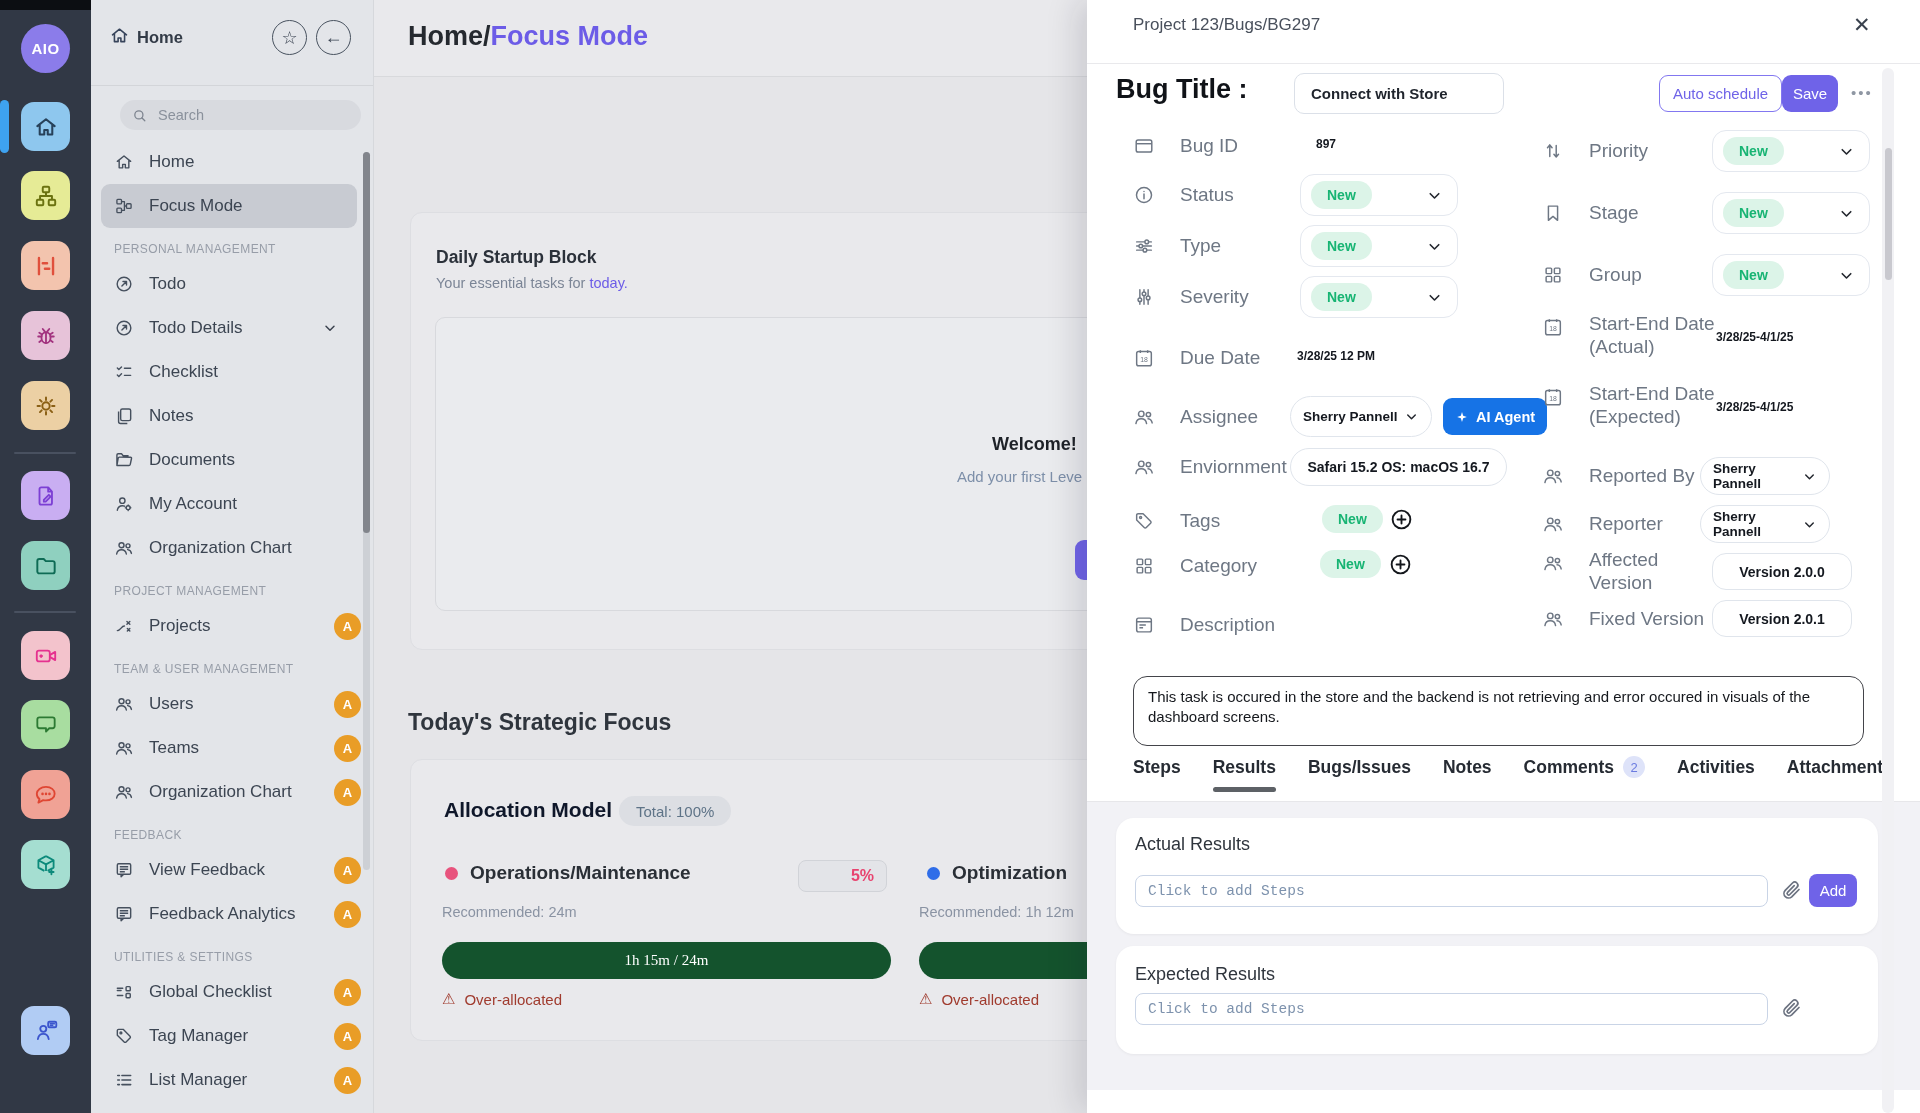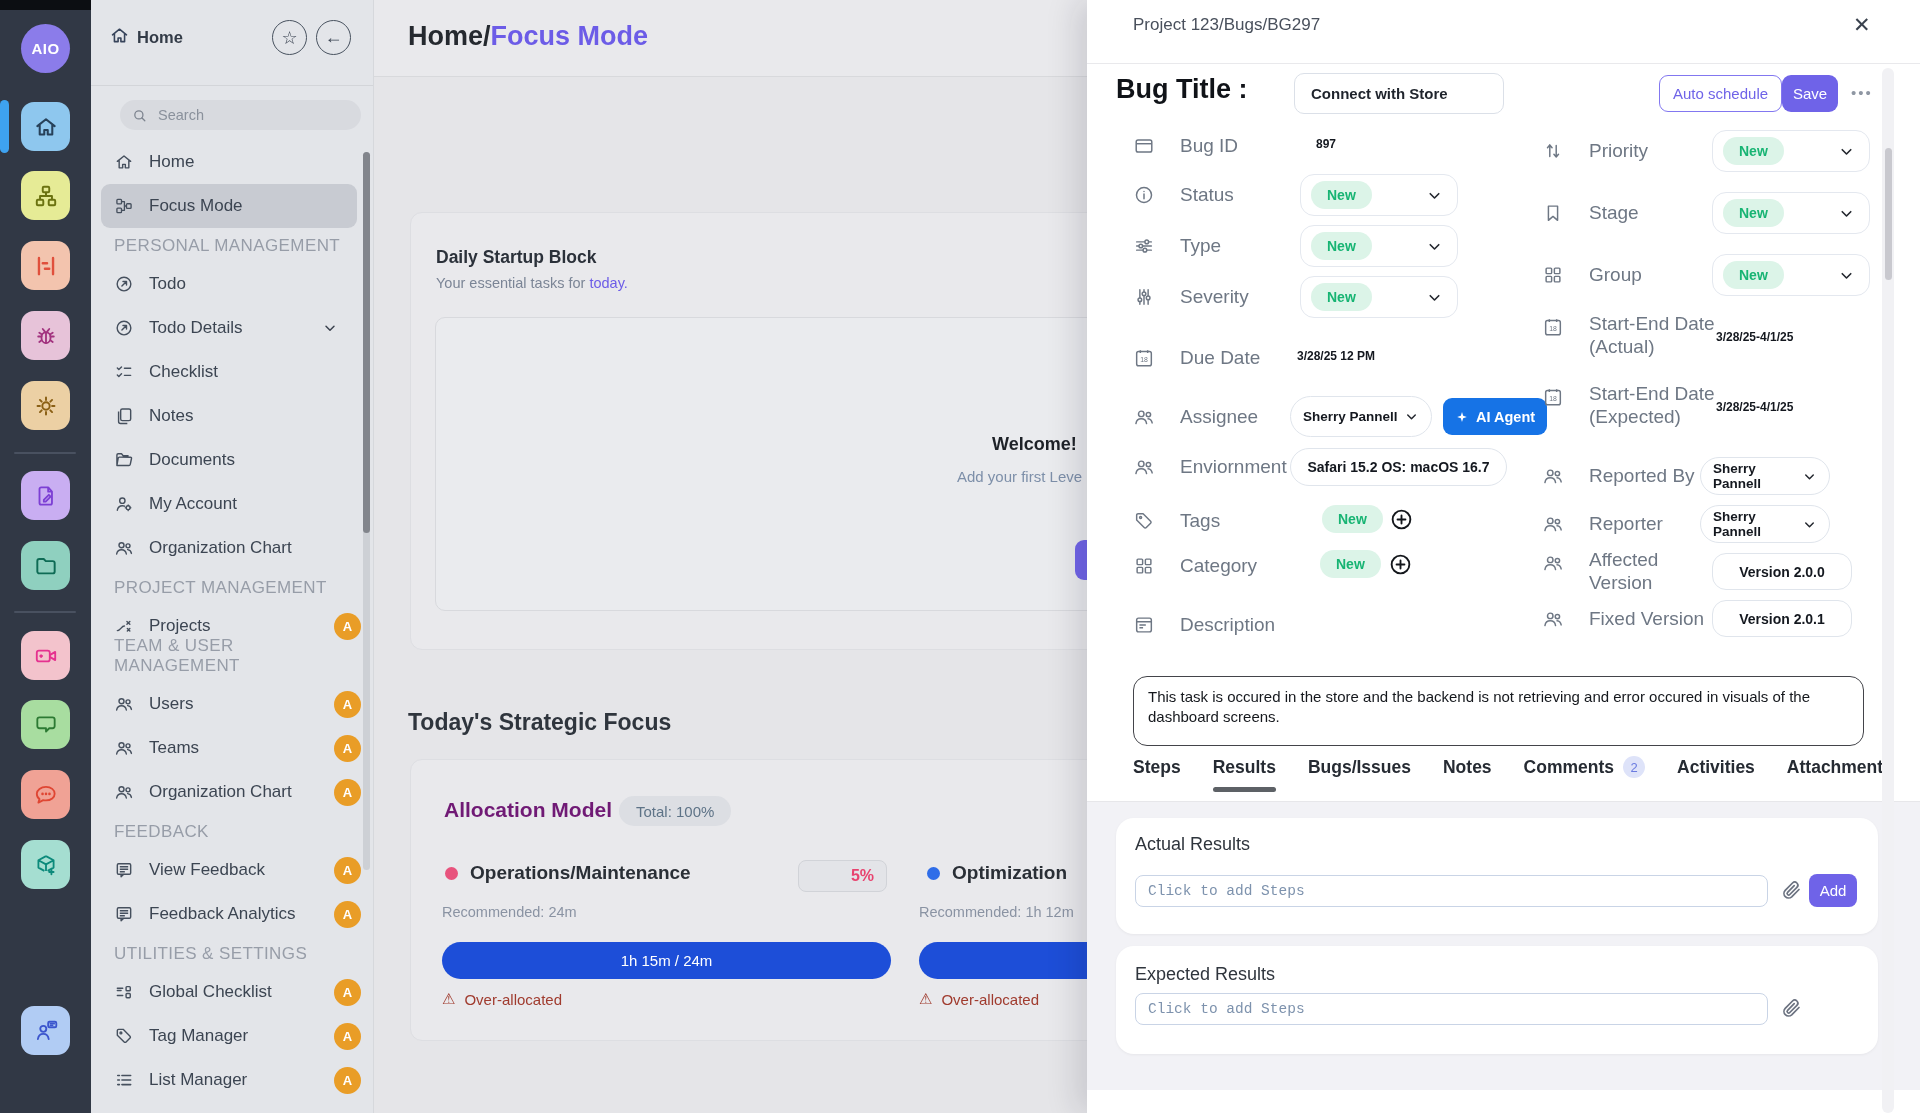--- a/index.html
+++ b/index.html
@@ -29,21 +29,21 @@
         font-size:18px;color:#3c4553;cursor:pointer;}
   .sb-search{position:absolute;left:29px;top:100px;width:241px;height:30px;background:#d8dadf;
              border-radius:15px;display:flex;align-items:center;padding:0 12px;gap:9px;}
   .sb-search input{border:none;background:transparent;outline:none;font-size:14.5px;width:170px;
                    font-family:"Liberation Sans",sans-serif;color:#3c4553;}
   .sb-search input::placeholder{color:#8a919c;}
   .sb-list{position:absolute;left:10px;top:140px;right:16px;}
   .si{height:44px;display:flex;align-items:center;gap:15px;padding:0 13px;border-radius:9px;
       font-size:17px;color:#3c4552;position:relative;cursor:pointer;}
   .si.selected{background:#c8cbd2;}
-  .ss{height:34px;display:flex;align-items:flex-end;padding:0 13px 6px;font-size:17px;
+  .ss{height:34px;display:flex;align-items:flex-end;padding:0 13px 6px;font-size:12px;
       color:#979da8;letter-spacing:.4px;}
   .ab{position:absolute;right:-4px;width:27px;height:27px;border-radius:50%;background:#e99d27;
       color:#fff;font-size:13px;font-weight:700;display:flex;align-items:center;justify-content:center;}
   .si-chev{margin-left:auto;margin-right:6px;}
   .sb-track{position:absolute;right:3px;top:152px;width:7px;height:718px;border-radius:4px;background:#cdd0d5;}
   .sb-thumb{position:absolute;right:3px;top:152px;width:7px;height:381px;border-radius:4px;background:#82858c;cursor:pointer;}
 
   
   .main{position:absolute;left:374px;top:0;right:0;height:100%;background:#e5e5e8;z-index:1;}
   .m-head{position:absolute;left:0;top:0;width:100%;height:77px;background:#e9e9ec;border-bottom:1px solid #d8d9dc;}
@@ -55,32 +55,32 @@
   .daily-sub{position:absolute;left:25px;top:62px;font-size:14.5px;color:#7b8596;}
   .daily-sub .lnk{color:#6c5ce7;cursor:pointer;}
   .daily-inner{position:absolute;left:24px;top:104px;width:1160px;height:294px;background:#eaebee;
                border:1px solid #d8d9dd;border-radius:10px;}
   .welcome{position:absolute;left:556px;top:116px;font-size:18px;font-weight:700;color:#1e2228;white-space:nowrap;}
   .welcome-sub{position:absolute;left:521px;top:150px;font-size:15px;color:#7d8fa9;white-space:nowrap;}
   .frag-btn{position:absolute;left:701px;top:540px;width:80px;height:40px;background:#7165e9;
             border:none;border-radius:9px;cursor:pointer;}
   .sf-head{position:absolute;left:34px;top:690px;font-size:23px;font-weight:600;color:#2f353d;}
   .alloc{left:36px;top:759px;width:1220px;height:282px;}
-  .alloc-title{position:absolute;left:33px;top:38px;font-size:21px;font-weight:700;color:#701a75;}
+  .alloc-title{position:absolute;left:33px;top:38px;font-size:21px;font-weight:700;color:#0f172a;}
   .total-pill{position:absolute;left:208px;top:36px;height:30px;padding:0 17px;background:#dcdee3;
               border-radius:16px;color:#5e7387;font-size:15px;display:flex;align-items:center;}
   .dot{width:13px;height:13px;border-radius:50%;display:inline-block;}
   .ai-name{font-size:19px;font-weight:700;color:#2a2f36;}
   .ai-head{position:absolute;display:flex;align-items:center;gap:12px;}
   .pct-pill{position:absolute;left:387px;top:100px;width:89px;height:32px;background:#e3e4e8;
             border:1px solid #d1d3d8;border-radius:8px;display:flex;align-items:center;
             justify-content:flex-end;padding:0 12px;color:#e8436f;font-weight:700;font-size:16px;cursor:pointer;}
   .rec{position:absolute;font-size:14.5px;color:#8a93a3;}
-  .bar{position:absolute;height:37px;border-radius:19px;background:#1d4ed8;color:#fff;
-       display:flex;align-items:center;justify-content:center;font-size:15px;}
+  .bar{position:absolute;height:37px;border-radius:19px;background:#14532d;color:#fff;
+       display:flex;align-items:center;justify-content:center;font-size:15px;font-family:Liberation Serif, serif;}
   .warn{position:absolute;font-size:15px;color:#a03b2e;display:flex;gap:9px;align-items:center;}
 
   
   .panel{position:absolute;left:1087px;top:0;width:833px;height:100%;background:#fff;z-index:5;
          box-shadow:-10px 0 30px rgba(20,20,40,.14);}
   .p-crumb{position:absolute;left:46px;top:15px;font-size:17px;color:#49505c;}
   .p-close{position:absolute;left:760px;top:12px;font-size:21px;color:#3a424e;background:none;border:none;cursor:pointer;}
   .p-hdiv{position:absolute;left:0;top:63px;width:100%;height:1px;background:#e9e9ec;}
   .p-title{position:absolute;left:29px;top:74px;font-size:27px;font-weight:700;color:#101318;}
   .p-title-input{position:absolute;left:207px;top:73px;width:210px;height:41px;border:1px solid #dbe0e8;

